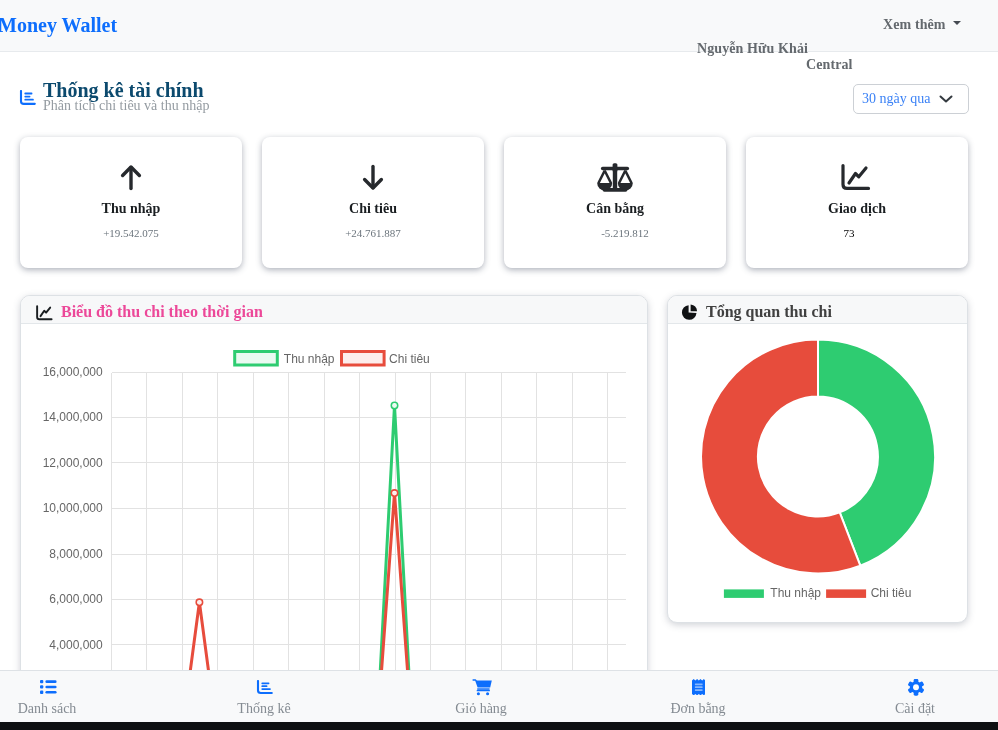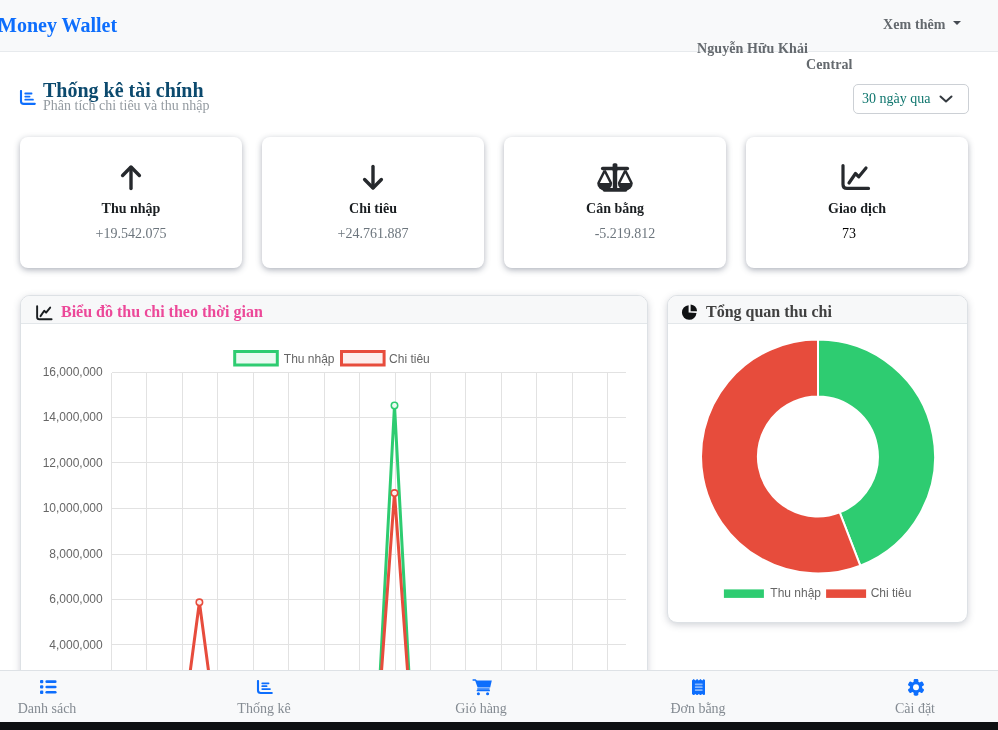--- a/index.html
+++ b/index.html
@@ -25,32 +25,32 @@
     <g stroke-width="1.7">
         <path d="M6.2 3.3 H12.6"></path>
         <path d="M6.2 6.2 H10.6"></path>
         <path d="M6.2 9.1 H14"></path>
       </g>
   </g>
 </svg>
 <div class="abs" style="left:43px;top:79px;font-size:20px;font-weight:bold;color:#0c4a6e;line-height:22px;">Thống kê tài chính</div>
 <div class="abs" style="left:43px;top:98px;font-size:14px;color:#949ba1;line-height:16px;">Phân tích chi tiêu và thu nhập</div>
 <div class="abs" style="left:853px;top:84px;width:116px;height:30px;background:#fff;border:1px solid #ccd0d5;border-radius:5px;"></div>
-<div class="abs" style="left:862px;top:91px;font-size:14px;color:#0f766e;line-height:16px;">30 ngày qua</div>
+<div class="abs" style="left:862px;top:91px;font-size:14px;color:#3b82f6;line-height:16px;">30 ngày qua</div>
 <svg class="abs" style="left:939px;top:95px;" width="14" height="8" viewBox="0 0 14 8">
   <path d="M1.5 1.5 L7 6.5 L12.5 1.5" fill="none" stroke="#343a40" stroke-width="2" stroke-linecap="round" stroke-linejoin="round"></path>
 </svg>
 
 <div class="abs card" style="left:20px;"></div>
 <div class="abs card" style="left:262px;"></div>
 <div class="abs card" style="left:504px;"></div>
 <div class="abs card" style="left:746px;"></div>
 <style>.card{top:137px;width:222px;height:131px;background:#fff;border-radius:8px;box-shadow:0 2px 6px rgba(75,85,105,0.45);}
 .ctitle{position:absolute;top:201px;width:222px;text-align:center;font-size:14px;font-weight:bold;color:#1a1e21;line-height:16px;}
-.cval{position:absolute;top:225px;width:222px;text-align:center;font-size:14px;color:#6c757d;line-height:17px;}</style>
+.cval{position:absolute;top:225px;width:222px;text-align:center;font-size:11px;color:#6c757d;line-height:17px;}</style>
 
 <svg class="abs" style="left:120px;top:164px;" width="22" height="27" viewBox="0 0 22 27">
   <g stroke="#26292d" stroke-width="3.4" stroke-linecap="round" stroke-linejoin="round" fill="none">
     <path d="M11 24.5 V3.5"></path>
       <path d="M2.6 11.5 L11 3 L19.4 11.5"></path>
   </g>
 </svg>
 <svg class="abs" style="left:362px;top:164px;" width="22" height="27" viewBox="0 0 22 27">
   <g stroke="#26292d" stroke-width="3.4" stroke-linecap="round" stroke-linejoin="round" fill="none">
     <path d="M11 2.5 V23.5"></path>

